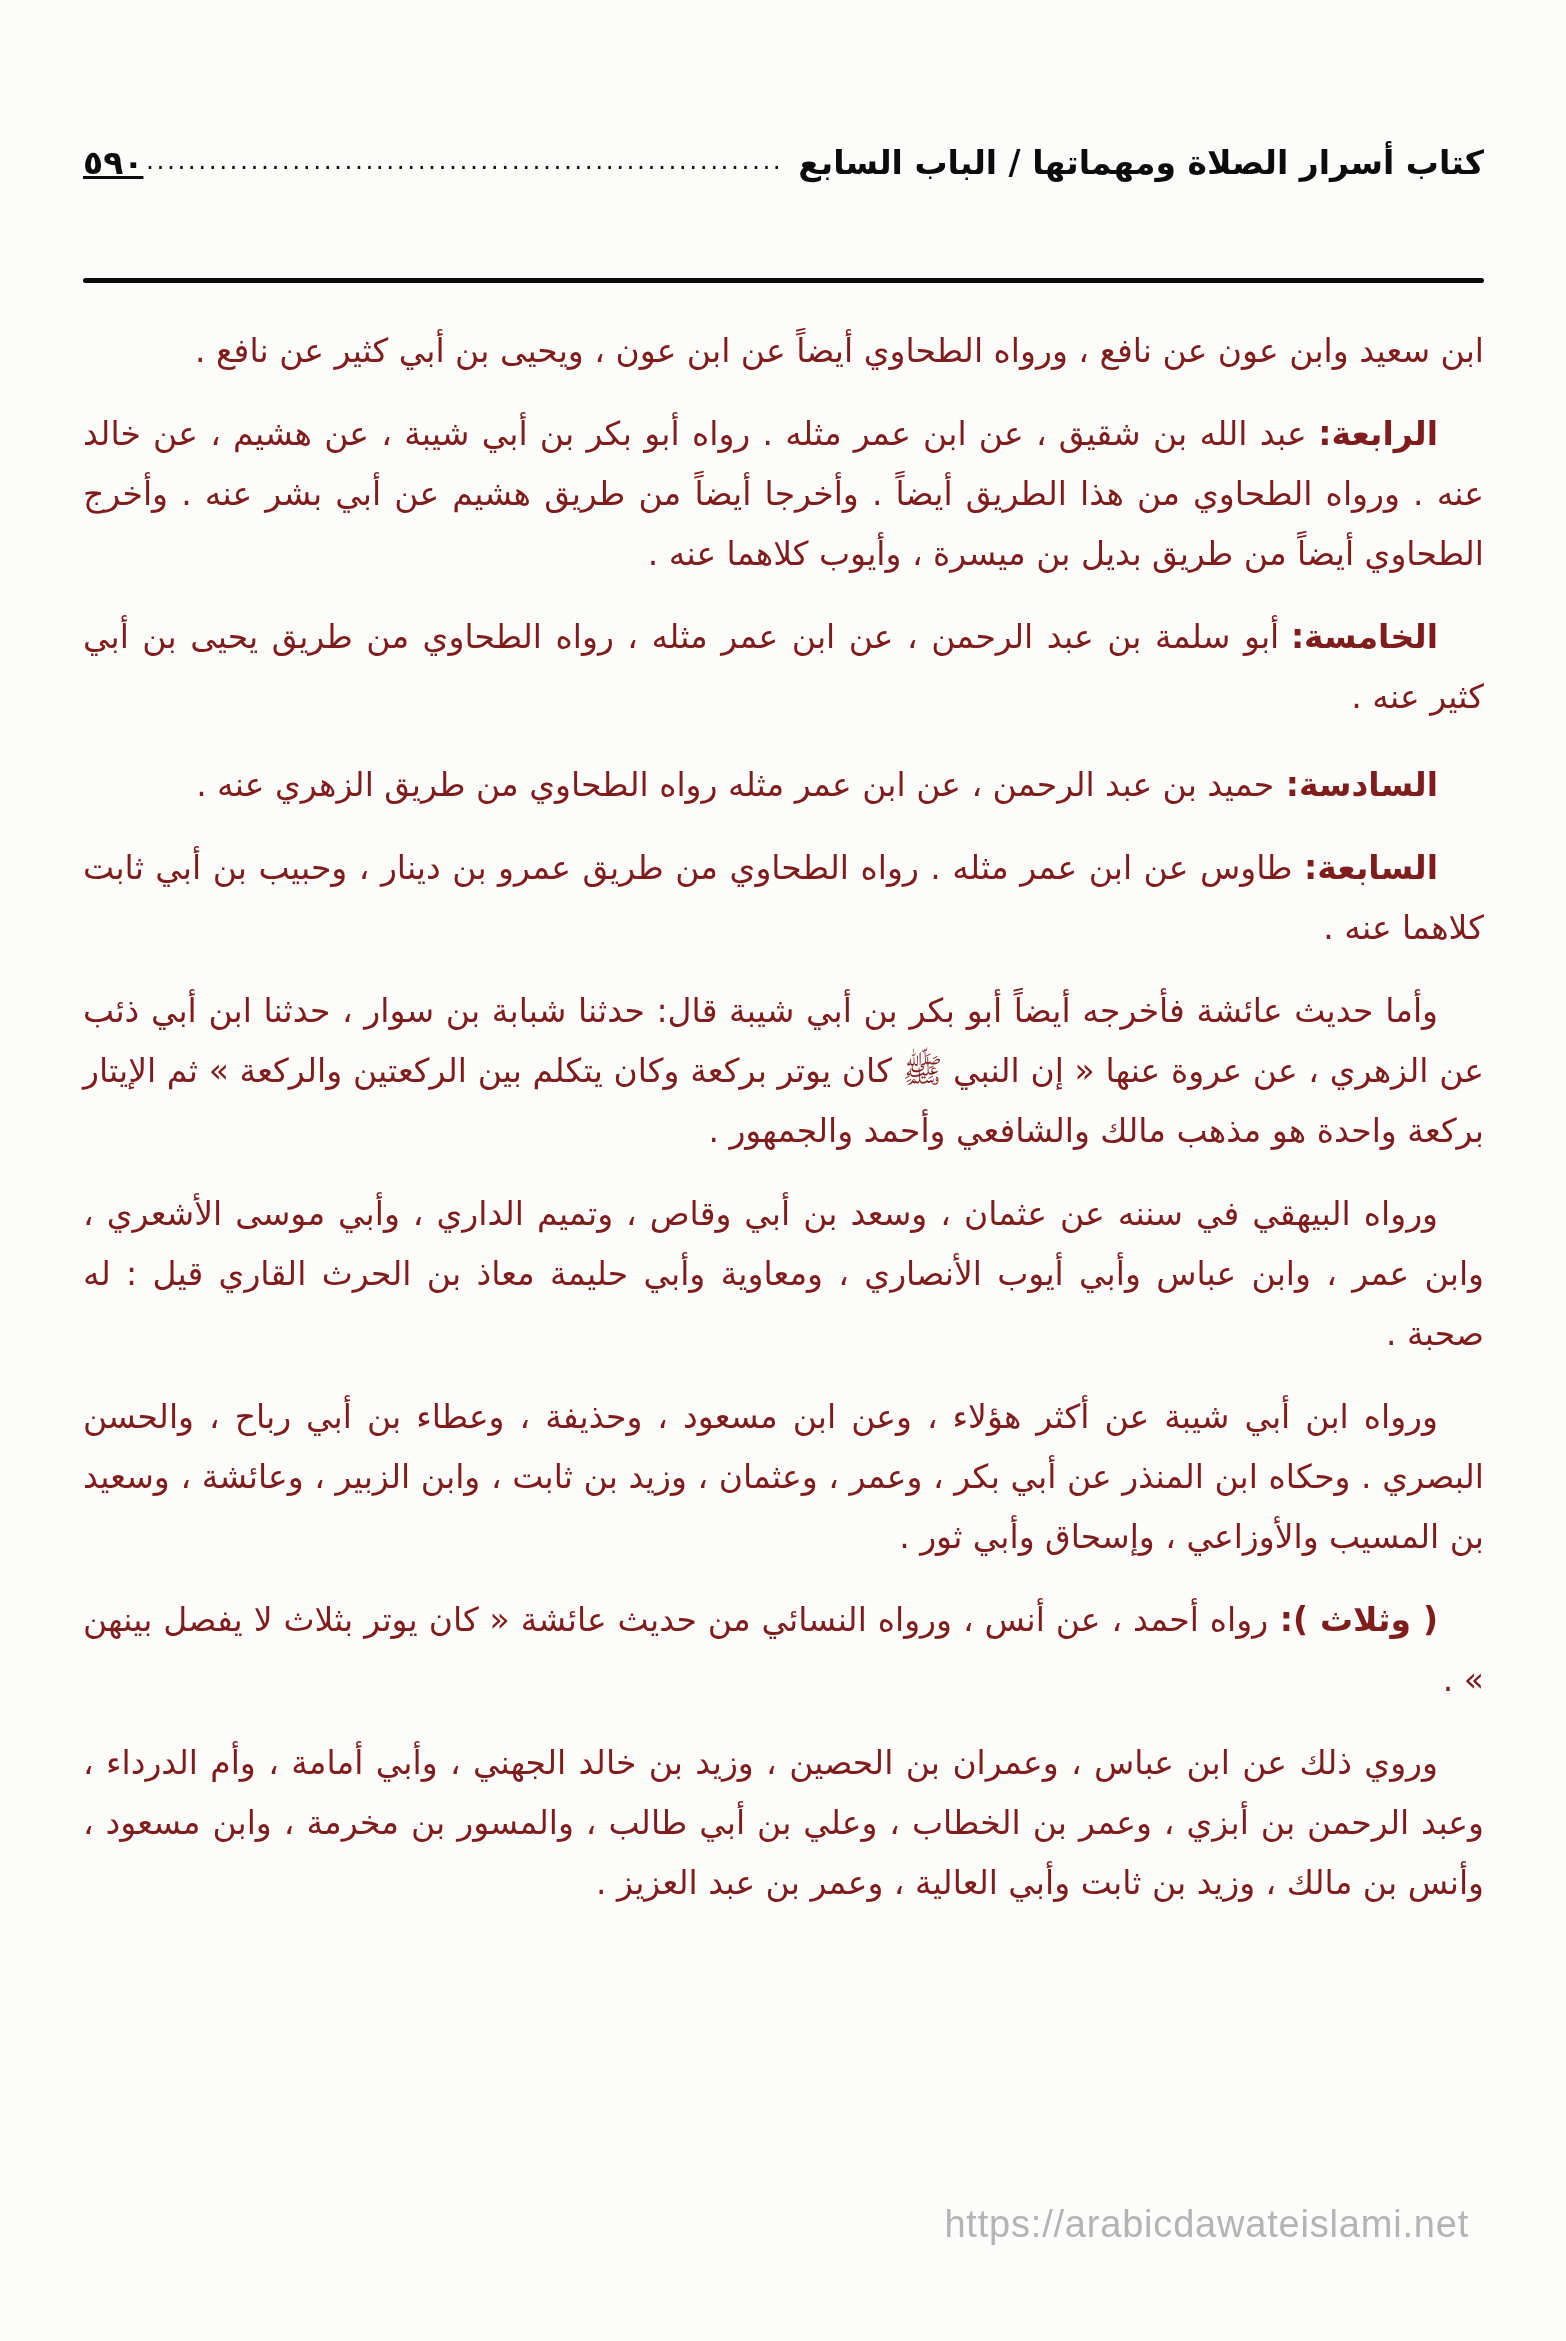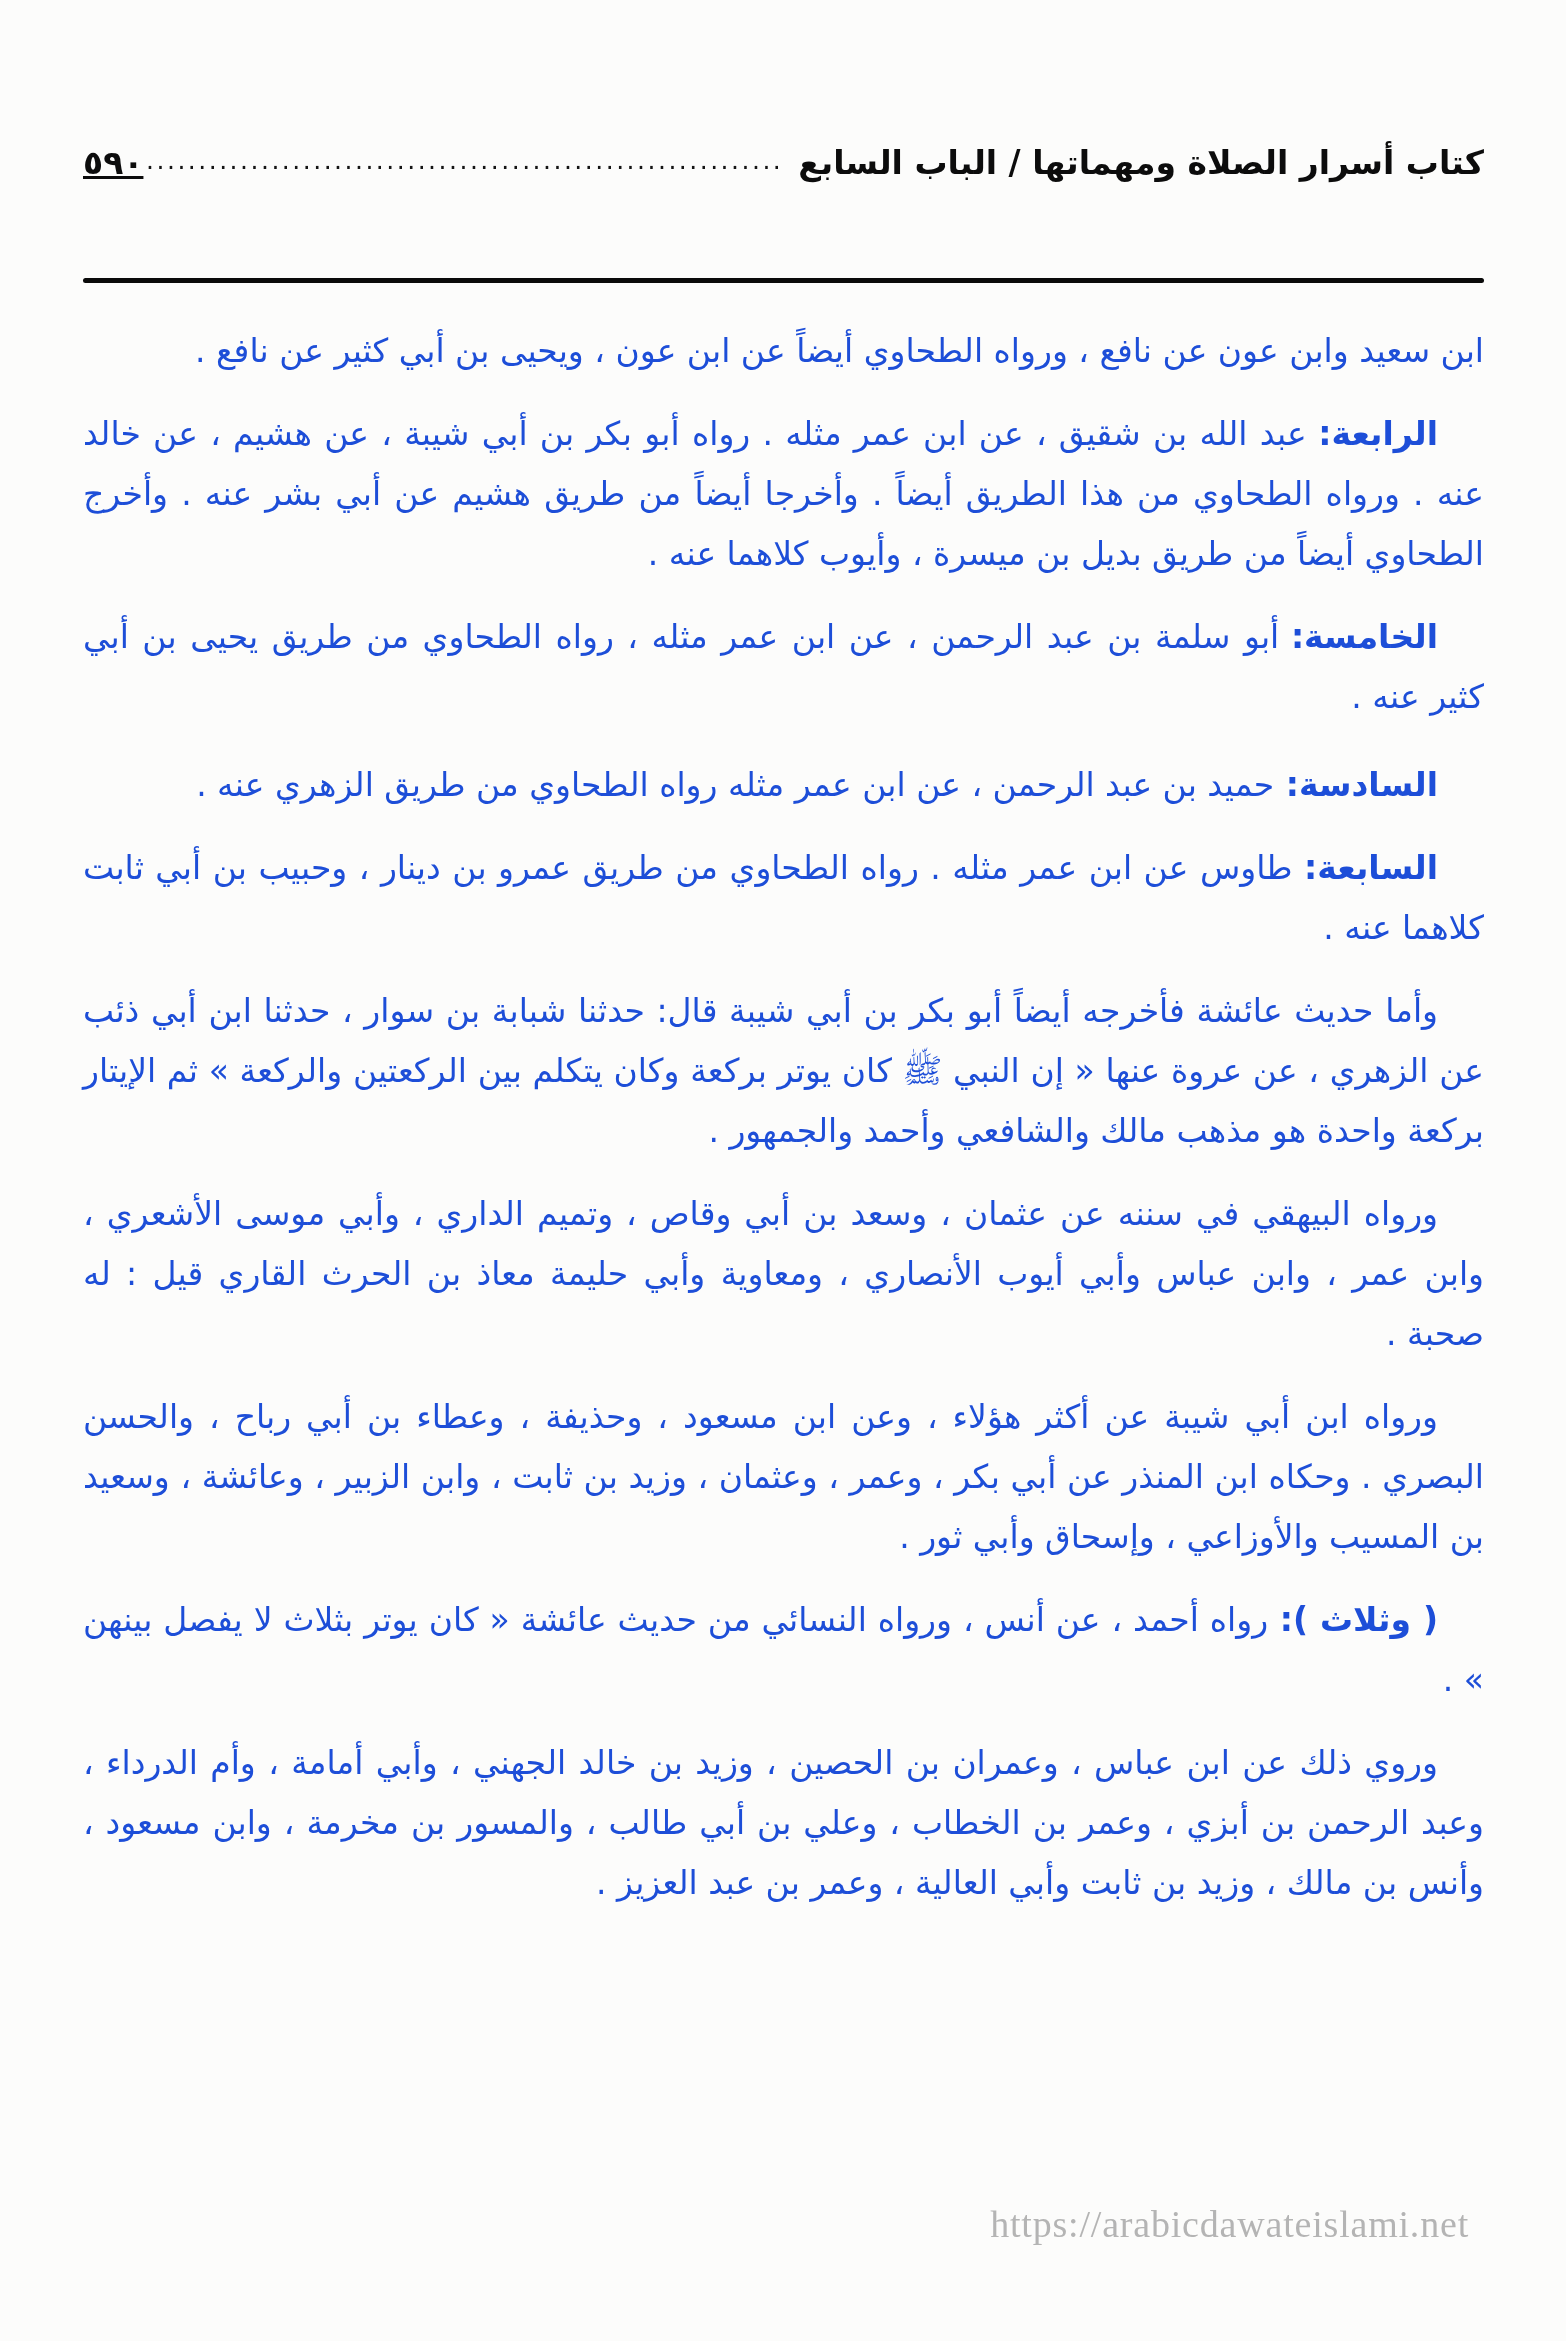--- a/index.html
+++ b/index.html
@@ -49,21 +49,21 @@
     background: #0a0a0a;
     border-radius: 2.5px;
   }
   
   .bodytext {
     margin-top: 38px;
     font-size: 33px;
     line-height: 60px;
     text-align: justify;
     text-justify: inter-word;
-    color: #1d4ed8;
+    color: #7f1d1d;
   }
   .bodytext p {
     margin: 0 0 23px 0;
     text-indent: 46px;
   }
   .bodytext p.no-indent { text-indent: 0; }
   .bodytext p.extra-space { margin-top: 28px; }
   .lead {
     font-weight: bold;
     margin-left: 11.6px;
@@ -72,21 +72,21 @@
   
   .watermark {
     position: absolute;
     bottom: 96px;
     left: 93px;           
     right: auto;
     direction: ltr;
     font-size: 38px;
     color: #b4b4b4;
     letter-spacing: 0.8px;
-    font-family: Liberation Serif, serif;
+    font-family: Liberation Sans, sans-serif;
   }
   
   .watermark { left: auto !important; right: 98px !important; }
 </style>
 </head>
 <body>
 
 <div class="page">
 
   <div class="header">

